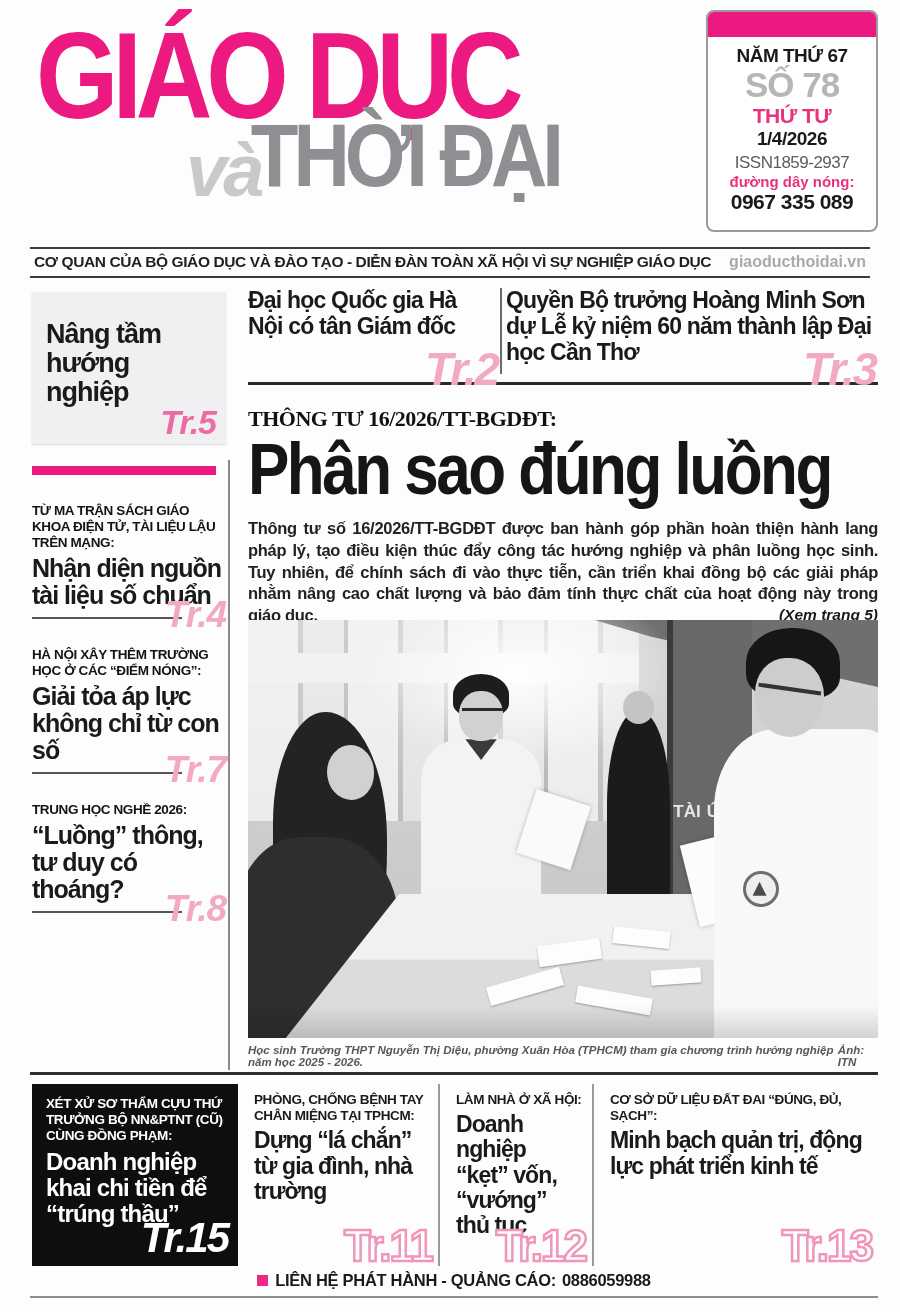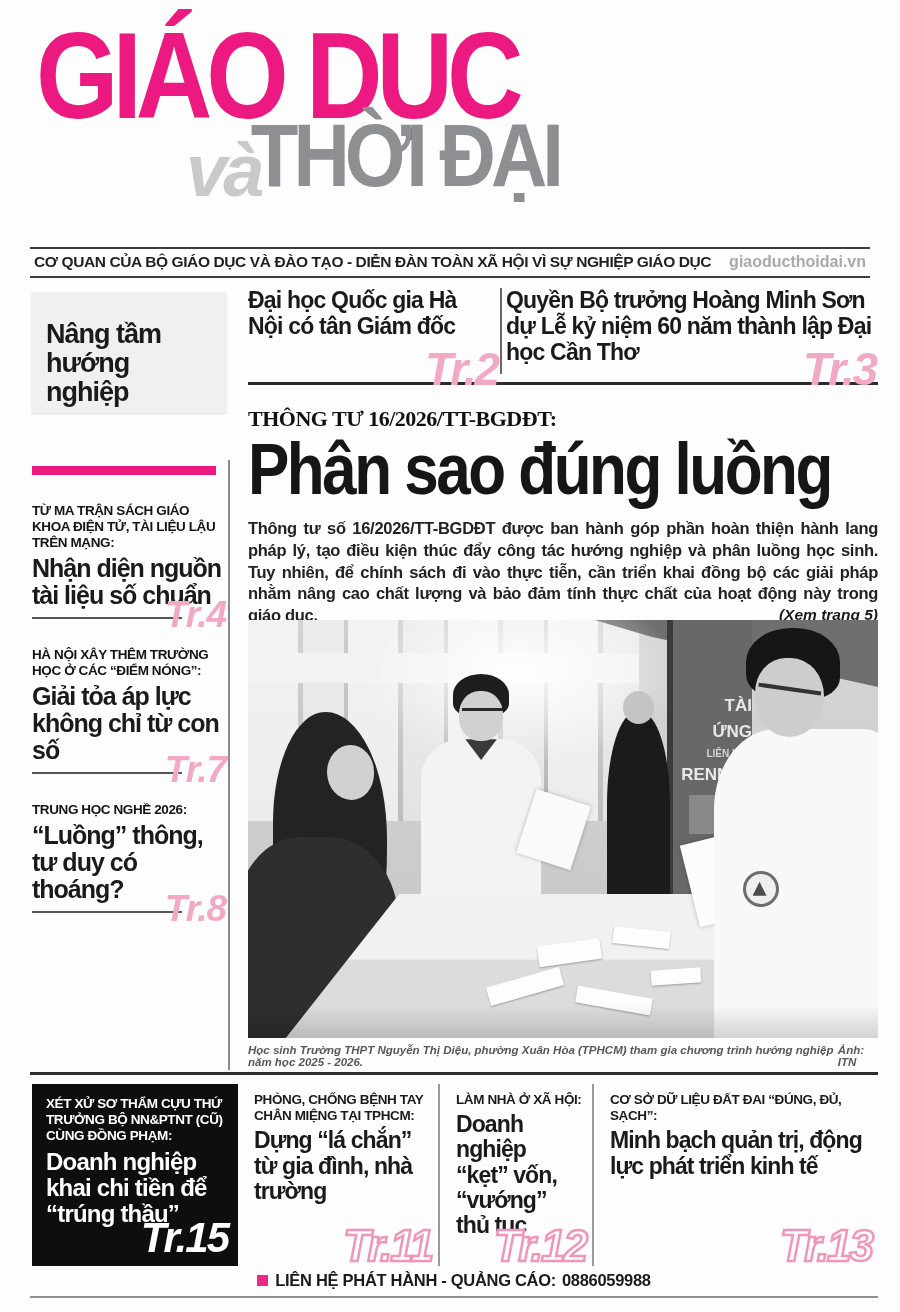--- a/index.html
+++ b/index.html
@@ -151,21 +151,21 @@
   .ph-glasses-m { left:34%; top:21%; width:6.5%; height:2%; border-top:3px solid #2a2a2a; }
   .ph-shirt-m { left:27.5%; top:28.5%; width:19%; height:48%; background:#f3f3f3; border-radius:34% 34% 4% 4%/20% 20% 0 0; }
   .ph-collar-m { left:34.5%; top:28.5%; width:5%; height:5%; background:#3a3a3c; clip-path:polygon(0 0,100% 0,50% 100%); }
   .ph-paper-m { left:44%; top:42%; width:9%; height:16%; background:#fafafa; transform:rotate(18deg); box-shadow:0 0 4px rgba(0,0,0,.25); }
   .ph-hand-m { left:33%; top:66%; width:9%; height:9%; background:#dccfc4; border-radius:48%; transform:rotate(12deg); }
   
   .ph-suit { left:57%; top:22%; width:10%; height:48%; background:#1b1b1d; border-radius:46% 46% 0 0; }
   .ph-face-s { left:59.5%; top:17%; width:5%; height:8%; background:#cfc2b6; border-radius:50%; }
   
   .ph-banner { left:67.5%; top:0; width:12.5%; height:74%; background:#606a6c; padding-top:12%;
-    display:flex; flex-direction:column; align-items:flex-end; gap:6px; }
+    display:flex; flex-direction:row; align-items:center; gap:6px; }
   .ph-banner span { color:#e8e8e8; font-weight:900; font-size:17px; letter-spacing:0; }
   .ph-banner .sm { font-size:10px; color:#cfd4d6; }
   .ph-banner-block { width:80%; height:17%; background:#7c8b99; margin-top:4px; }
   .ph-qr { width:34px; height:34px; background:
       repeating-linear-gradient(0deg,#2d2d2d 0 4px,#f5f5f5 4px 8px),
       #f5f5f5; outline:3px solid #f5f5f5; margin-top:6px; opacity:.9; }
   .ph-pole { left:66.5%; top:0; width:1%; height:100%; background:#3b3b3d; }
   
   .ph-shirt-r { left:74%; top:26%; width:29%; height:74%; background:#f8f8f8; border-radius:34% 18% 0 0/26% 14% 0 0; }
   .ph-hair-r { left:79%; top:2%; width:15%; height:17%; background:#161616; border-radius:48% 48% 30% 35%; }
@@ -197,21 +197,21 @@
   .fb-headline { margin-top:4px; font-weight:900; font-size:24px; line-height:1.1; letter-spacing:-0.8px; }
   .fb-page { position:absolute; right:10px; bottom:4px; font-style:italic; font-weight:900; font-size:42px; letter-spacing:-2px; color:#fff; }
   .b-col { position:relative; padding:8px 10px 0 16px; }
   .b-col.sep { border-left:2px solid #9a9a9e; }
   .b-col1 { width:200px; }
   .b-col2 { width:154px; }
   .b-col3 { flex:1; }
   .b-kicker { font-weight:900; font-size:13.5px; line-height:1.2; letter-spacing:-0.4px; }
   .b-headline { margin-top:4px; font-weight:900; font-size:23px; line-height:1.1; letter-spacing:-0.9px; }
   .b-page {
-    position:absolute; right:6px; bottom:-2px; font-style:italic; font-weight:900;
+    position:absolute; right:6px; bottom:-2px; font-weight:900;
     font-size:44px; letter-spacing:-2px; line-height:1; color:#fff;
     -webkit-text-stroke:2.5px #f096bb; text-shadow:0 0 1px #f096bb;
   }
 
   
   .footer {
     position:absolute; left:30px; top:1271px; width:848px; text-align:center;
     padding-bottom:6px; border-bottom:2px solid #8e8e92;
     font-weight:900; font-size:16.5px; letter-spacing:-0.3px;
   }
@@ -224,29 +224,40 @@
 <div class="page">
 
   <div class="masthead">
     <div class="mh-line1">GIÁO DỤC</div>
     <div class="mh-line2">
       <span class="mh-va">và</span>
       <span class="mh-line2-main">THỜI ĐẠI</span>
     </div>
   </div>
 
+  <div class="issue-box">
+    <div class="issue-topbar"></div>
+    <div class="issue-year">NĂM THỨ 67</div>
+    <div class="issue-number">SỐ 78</div>
+    <div class="issue-weekday">THỨ TƯ</div>
+    <div class="issue-date">1/4/2026</div>
+    <div class="issue-issn">ISSN1859-2937</div>
+    <div class="issue-hotline-label">đường dây nóng:</div>
+    <div class="issue-hotline">0967 335 089</div>
+  </div>
 
   <div class="tagline-bar">
     <span class="tagline-text">CƠ QUAN CỦA BỘ GIÁO DỤC VÀ ĐÀO TẠO - DIỄN ĐÀN TOÀN XÃ HỘI VÌ SỰ NGHIỆP GIÁO DỤC</span>
     <span class="tagline-site">giaoducthoidai.vn</span>
   </div>
 
   <div class="today-box">
     <div class="today-body">
       <div class="today-headline">Nâng tầm hướng nghiệp</div>
+      <div class="today-page">Tr.5</div>
     </div>
   </div>
 
   <div class="top-stories">
     <div class="ts-col ts-col1">
       <div class="ts-headline">Đại học Quốc gia Hà Nội có tân Giám đốc</div>
       <div class="ts-page">Tr.2</div>
     </div>
     <div class="ts-divider"></div>
     <div class="ts-col ts-col2">

